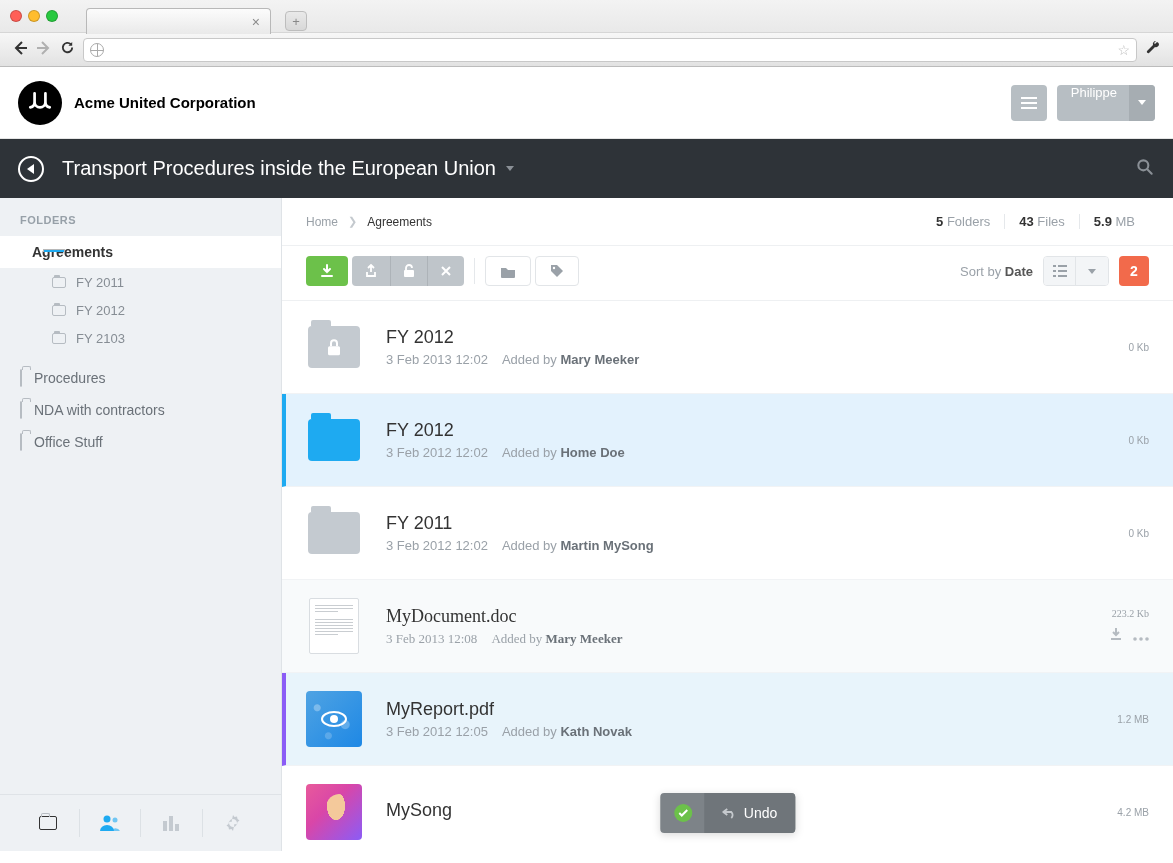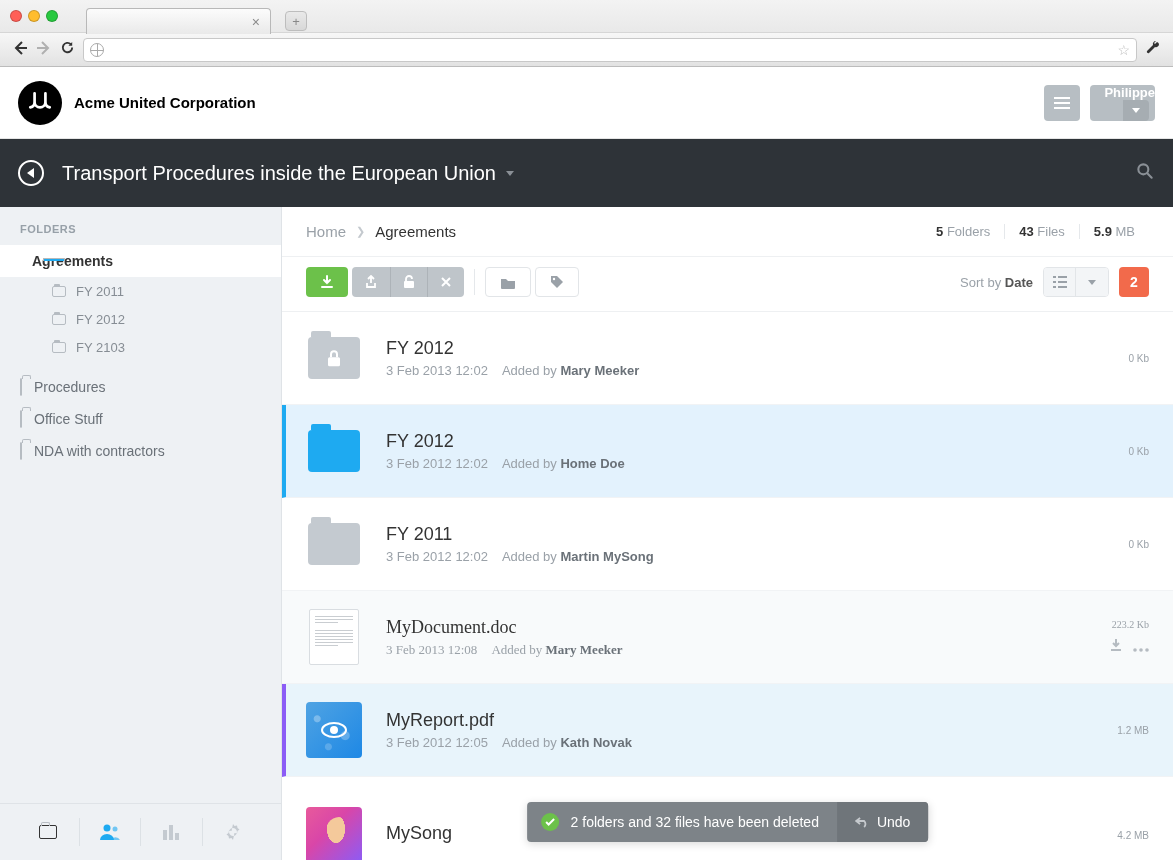--- a/index.html
+++ b/index.html
@@ -27,26 +27,26 @@
 .wrench { color:#333; font-size:16px; }
 
 
 .app-header { height: 72px; display: flex; align-items: center; padding: 0 18px; background: #fff; border-bottom: 1px solid #e5e5e5; }
 .logo-circle { width: 44px; height: 44px; background: #000; border-radius: 50%; display:flex; align-items:center; justify-content:center; }
 .logo-circle svg { width:26px; height:26px; }
 .company-name { margin-left: 12px; font-size: 15px; font-weight: 600; color: #000; }
 .header-spacer { flex: 1; }
 .menu-btn { width: 36px; height: 36px; background: #b7bec3; border-radius: 4px; display:flex; align-items:center; justify-content:center; margin-right: 10px; }
 .menu-btn .bars { width: 16px; height: 2px; background:#fff; box-shadow: 0 -5px 0 #fff, 0 5px 0 #fff; }
-.user-btn { height: 36px; background: #b7bec3; border-radius: 4px; display:flex; align-items:center; padding: 0 0 0 14px; color:#fff; font-size:13px; font-weight:700;flex-direction:column; }
+.user-btn { height: 36px; background: #b7bec3; border-radius: 4px; display:flex; padding: 0 0 0 14px; color:#fff; font-size:13px; font-weight:400; }
 .user-btn .chev-wrap { width: 26px; height: 36px; background: #a6adb2; border-radius: 0 4px 4px 0; display:flex;align-items:center;justify-content:center; margin-left:12px;}
 .user-btn .chev { width:0;height:0;border-left:4px solid transparent;border-right:4px solid transparent;border-top:5px solid #fff; }
 
 
-.title-bar { height: 68px; background: #2e3338; display: flex; align-items: center; padding: 0 18px; color: #fff; }
+.title-bar { height: 59px; background: #2e3338; display: flex; align-items: center; padding: 0 18px; color: #fff; }
 .back-circle { width: 26px; height: 26px; border: 2px solid #fff; border-radius: 50%; display:flex;align-items:center;justify-content:center; }
 .back-circle .tri { width:0;height:0;border-top:5px solid transparent;border-bottom:5px solid transparent;border-right:7px solid #fff; margin-left:-2px;}
 .page-title { margin-left: 18px; font-size: 20px; font-weight: 300; }
 .title-chev { margin-left: 10px; width:0;height:0;border-left:4px solid transparent;border-right:4px solid transparent;border-top:5px solid #8a9096; }
 .search-ico { margin-left:auto; color:#8a9096; }
 .search-ico svg{width:20px;height:20px;}
 
 
 .content { display: flex; height: calc(863px - 32px - 34px - 72px - 72px); }
 .sidebar { width: 282px; background: #eef1f4; border-right: 1px solid #dfe3e7; display:flex; flex-direction:column; }
@@ -63,21 +63,21 @@
 .folder-outline { width:18px;height:14px;border:1.5px solid #b6bcc2;border-radius:2px;position:relative;}
 .folder-outline::before{content:'';position:absolute;width:7px;height:3px;border:1.5px solid #b6bcc2;border-bottom:none;top:-4px;left:1px;border-radius:2px 2px 0 0;}
 
 .sb-bottom { margin-top: auto; padding: 14px 18px; display:flex; gap: 0; border-top:1px solid #dfe3e7; }
 .sb-bottom .bitem { flex:1; display:flex; align-items:center; justify-content:center; height:28px; border-right:1px solid #dce1e5;}
 .sb-bottom .bitem:last-child{border-right:none;}
 
 
 .main { flex: 1; background:#fff; overflow:hidden; position:relative;}
 .breadcrumb-row { display:flex; align-items:center; padding: 16px 24px; border-bottom:1px solid #eef0f2; }
-.crumb { font-size:15px; color:#9aa1a8; }
+.crumb { font-size:12px; color:#9aa1a8; }
 .crumb.current { color:#333; }
 .crumb-sep { margin: 0 10px; color:#c4c9ce; font-size:11px;}
 .stats { margin-left:auto; display:flex; gap:0; font-size:13px; }
 .stat { padding: 0 14px; border-left:1px solid #e5e8eb; }
 .stat:first-child{border-left:none;}
 .stat b{color:#333;font-weight:600;}
 .stat span{color:#9aa1a8;}
 
 .action-row { display:flex; align-items:center; padding: 10px 24px 14px; gap:4px; border-bottom:1px solid #eef0f2;}
 .abtn { height:30px; display:flex;align-items:center;justify-content:center;border-radius:4px; padding:0 14px; }
@@ -234,25 +234,25 @@
         <span>FY 2103</span>
       </div>
 
     <div style="height:10px"></div>
     <div class="sb-item">
       <span class="folder-ico"><span class="folder-outline"></span></span>
       <span>Procedures</span>
     </div>
     <div class="sb-item">
       <span class="folder-ico"><span class="folder-outline"></span></span>
-      <span>Office Stuff</span>
+      <span>NDA with contractors</span>
     </div>
     <div class="sb-item">
       <span class="folder-ico"><span class="folder-outline"></span></span>
-      <span>NDA with contractors</span>
+      <span>Office Stuff</span>
     </div>
 
     <div class="sb-bottom">
       <div class="bitem">
           <span class="folder-outline" style="border-color:#333"></span>
         </div>
       <div class="bitem">
         <svg width="22" height="18" viewBox="0 0 22 18">
             <circle cx="8" cy="5" r="3.5" fill="#1eaaf1"></circle>
             <path d="M1 17 a7 6 0 0 1 14 0 z" fill="#1eaaf1"></path>
@@ -441,40 +441,39 @@
           </div>
         <div class="fr-info">
           <div class="fr-name">MyReport.pdf</div>
           <div class="fr-meta"><span>3 Feb 2012 12:05</span><span class="sep"></span><span>Added by </span><b>Kath Novak</b></div>
         </div>
         <div class="fr-right">
             <div class="fr-size"><span>1.2</span> <span>MB</span></div>
           </div>
       </div>
 
-      <div class="file-row" style="padding-bottom:4px;border-bottom:none;margin-top:12px;">
+      <div class="file-row" style="padding-bottom:4px;border-bottom:none;">
         <div class="fr-icon">
             <div class="img-thumb"></div>
           </div>
         <div class="fr-info">
           <div class="fr-name">MySong</div>
         </div>
         <div class="fr-right">
             <div class="fr-size"><span>4.2</span> <span>MB</span></div>
           </div>
       </div>
     </div>
 
     <div class="toast">
       <span class="check">
           <svg width="10" height="8" viewBox="0 0 10 8">
             <path d="M1 4 l2.5 2.5 L9 1" stroke="#fff" stroke-width="2" fill="none"></path>
           </svg>
         </span>
-      <span class="msg">2 folders and 32 files have been deleted</span>
       <span class="undo">
         <svg width="14" height="12" viewBox="0 0 14 12">
             <path d="M5 2 L1 5 L5 8 M1 5 h8 a4 4 0 0 1 0 6" stroke="#c5c9cd" stroke-width="1.8" fill="none"></path>
           </svg>
         <span>Undo</span>
       </span>
     </div>
   </div>
 </div>
 

